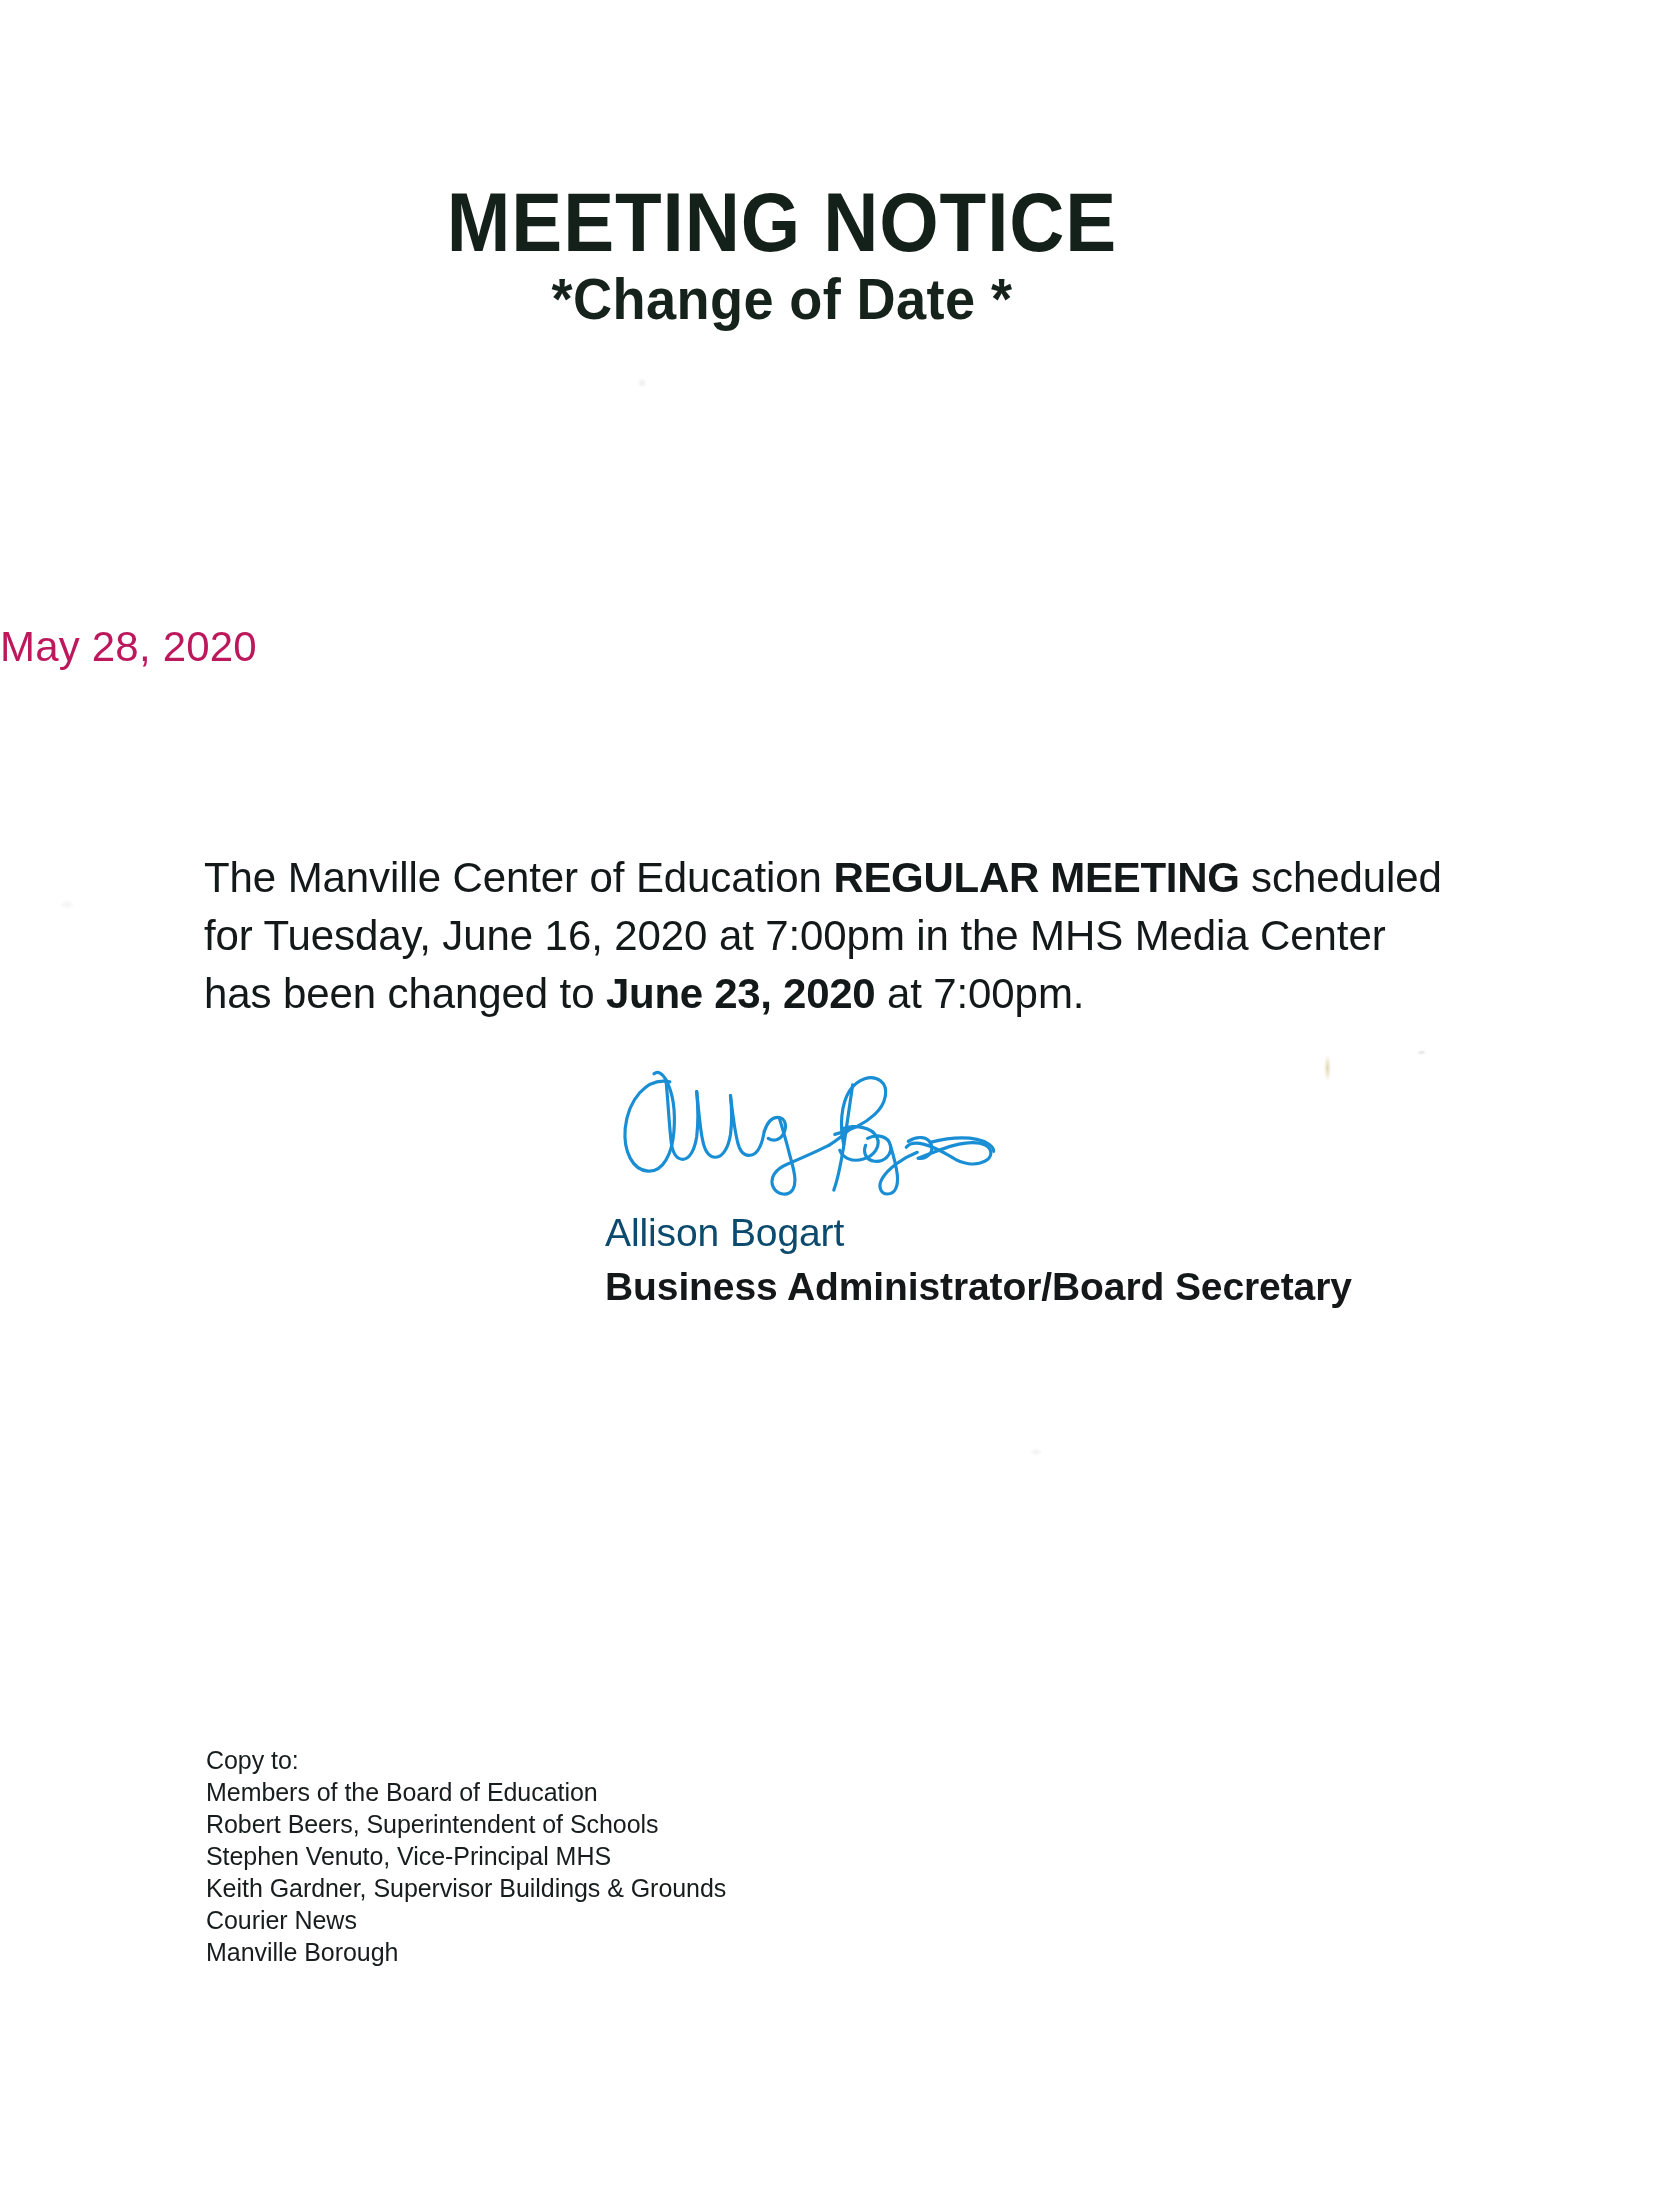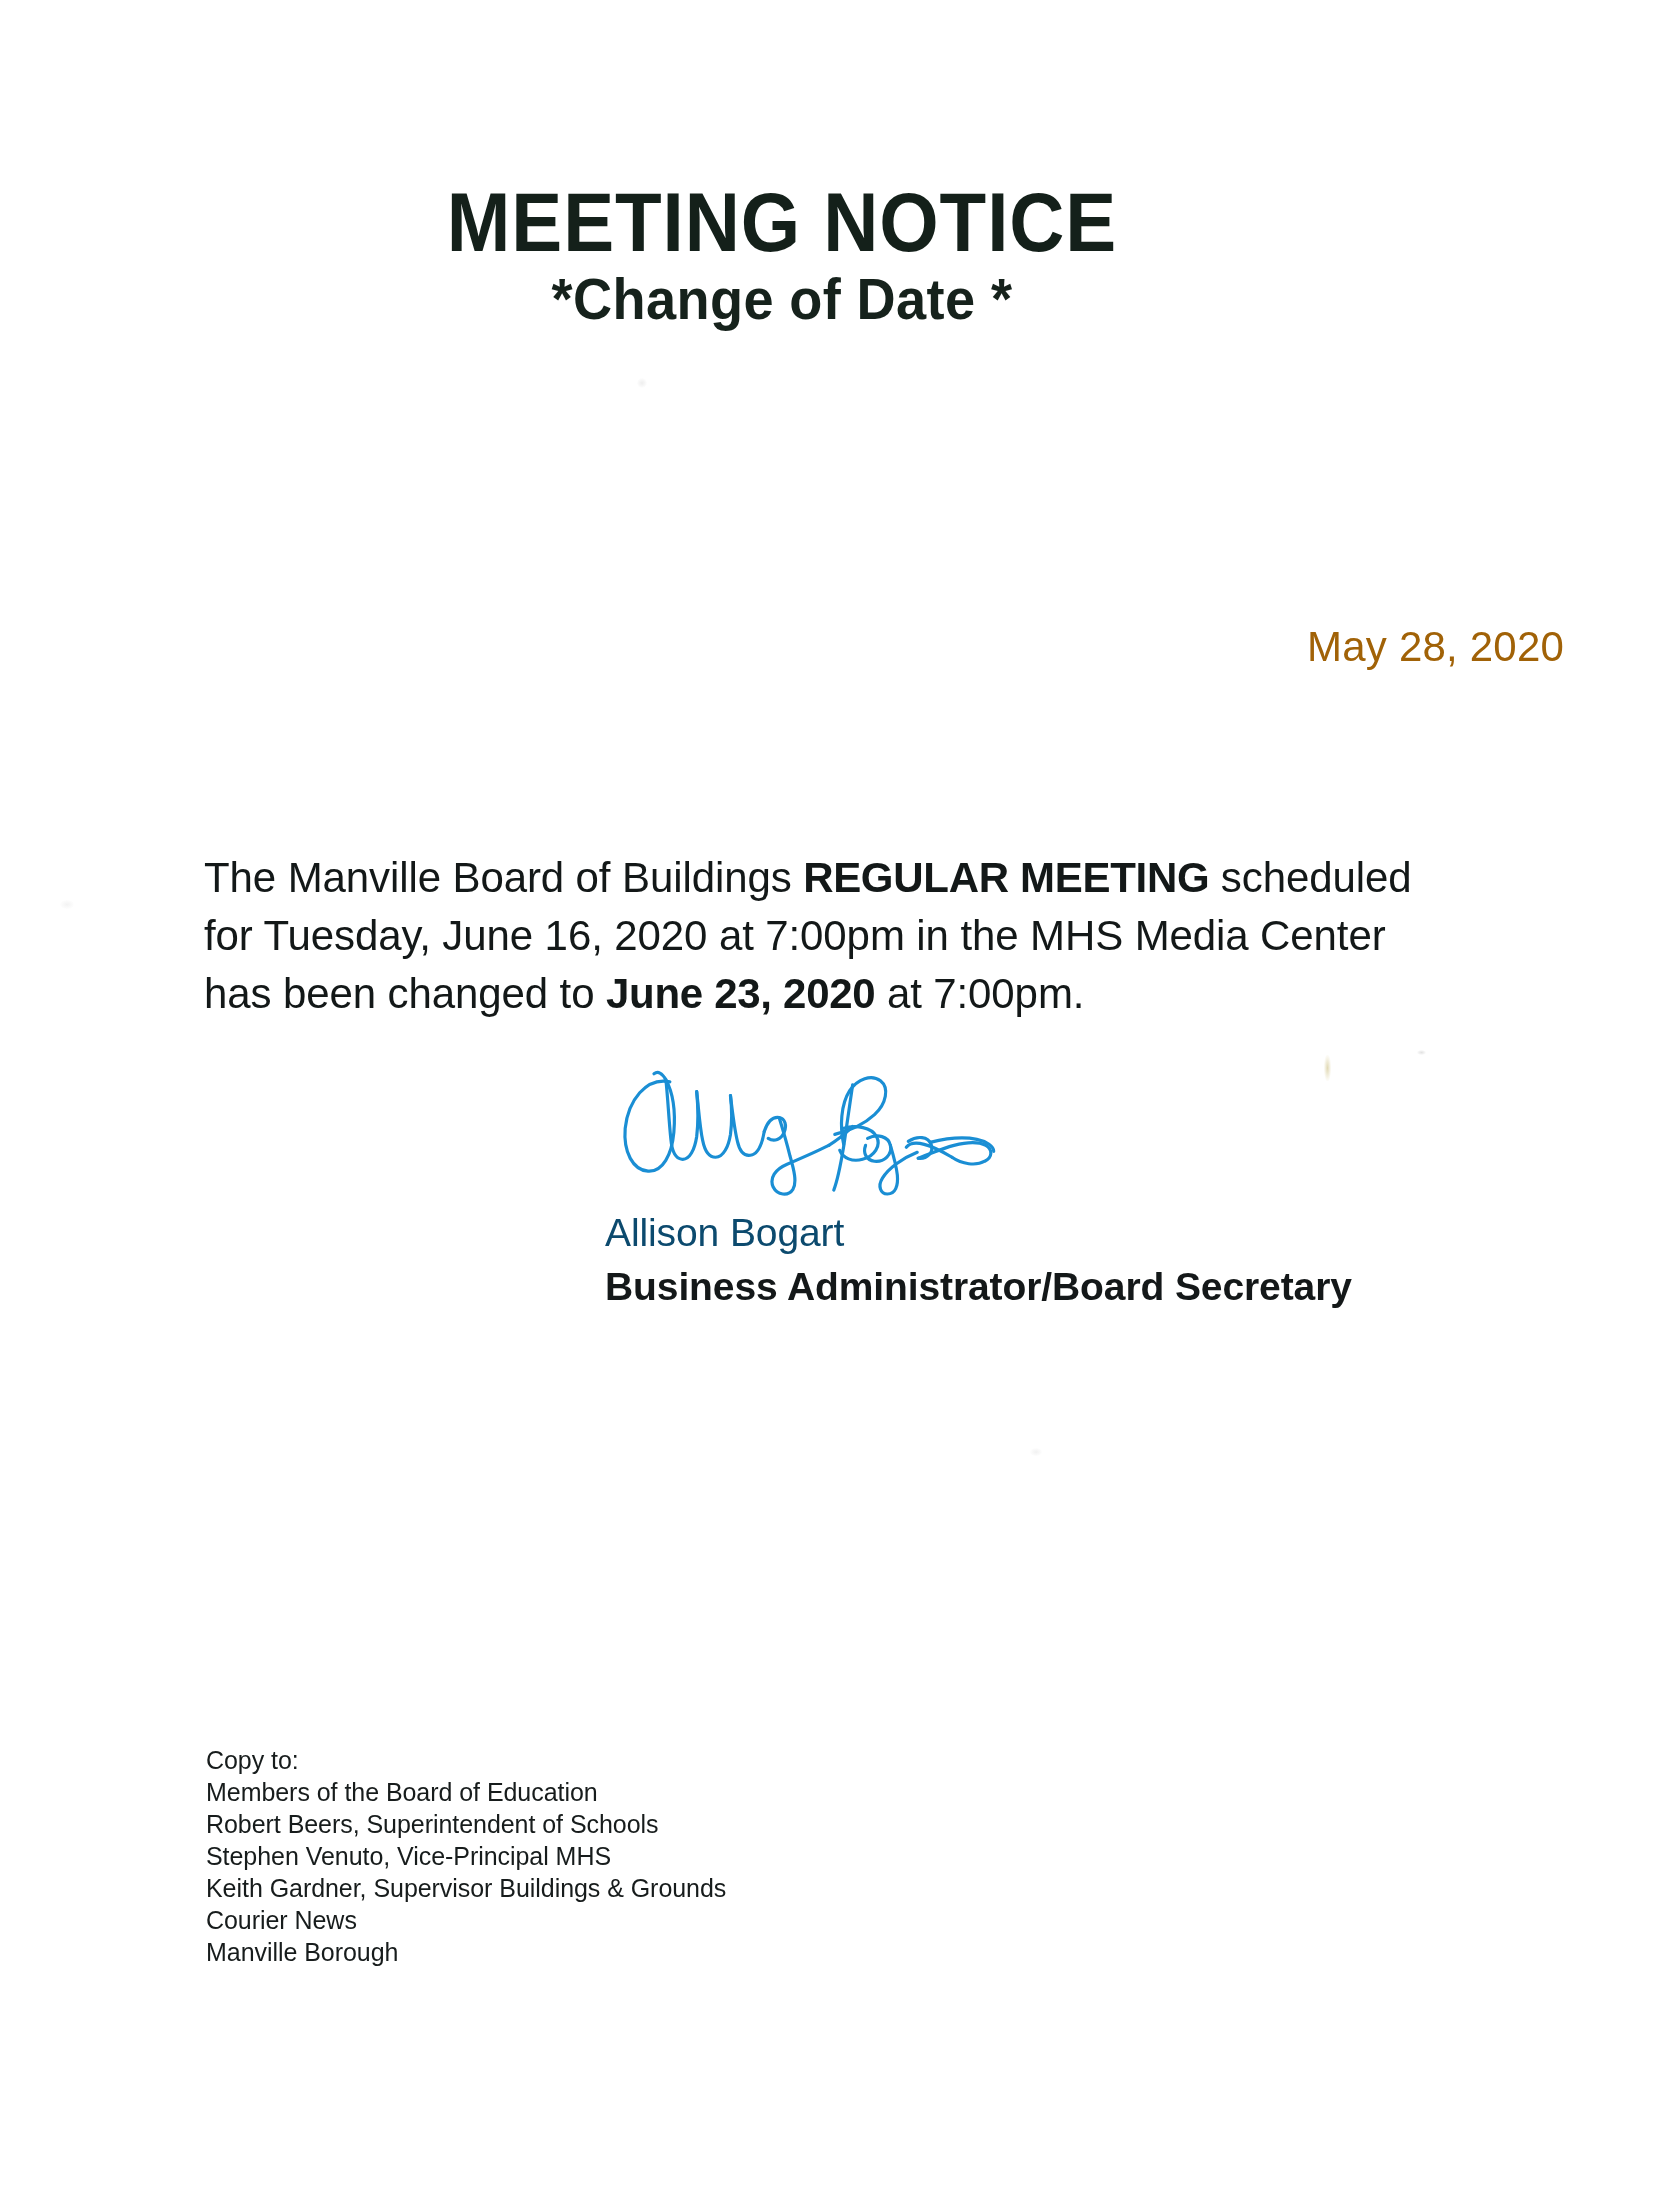--- a/index.html
+++ b/index.html
@@ -82,25 +82,25 @@
     color: #16221c;
     transform: scaleX(0.95);
     transform-origin: center center;
   }
 
   
   .notice-date {
     position: absolute;
     left: 0; right: 0;
     top: 623px;
-    text-align: right;
+    text-align: left;
     font-size: 42px;
     font-weight: 400;
     letter-spacing: 0.2px;
-    color: #a16207;
+    color: #be185d;
   }
 
   
   .body-block {
     position: absolute;
     left: 204px;
     top: 849px;
     width: 1294px;
     font-size: 42px;
     line-height: 58px;
@@ -172,21 +172,21 @@
   <div class="speck speck-d"></div>
   <div class="speck speck-e"></div>
 
   <div class="title-main">MEETING NOTICE</div>
 
   <div class="title-sub">*Change of Date *</div>
 
   <div class="notice-date">May 28, 2020</div>
 
   <div class="body-block">
-    <span class="body-line"><span>The Manville Board of Buildings </span><b>REGULAR MEETING</b><span> scheduled</span></span>
+    <span class="body-line"><span>The Manville Center of Education </span><b>REGULAR MEETING</b><span> scheduled</span></span>
 
     <span class="body-line">for Tuesday, June 16, 2020 at 7:00pm in the MHS Media Center</span>
 
     <span class="body-line"><span>has been changed to </span><b>June 23, 2020</b><span> at 7:00pm.</span></span>
   </div>
 
   <div class="sig-wrap">
     <svg viewBox="0 0 420 150" xmlns="http://www.w3.org/2000/svg" fill="none" stroke="#1a8ed4" stroke-width="3.2" stroke-linecap="round" stroke-linejoin="round">
 
       <path d="M78 35 C54 30 36 54 33 82 C31 106 41 124 56 125 C71 126 80 108 82 86 C84 62 80 44 74 33 C70 26 66 24 62 27"></path>

